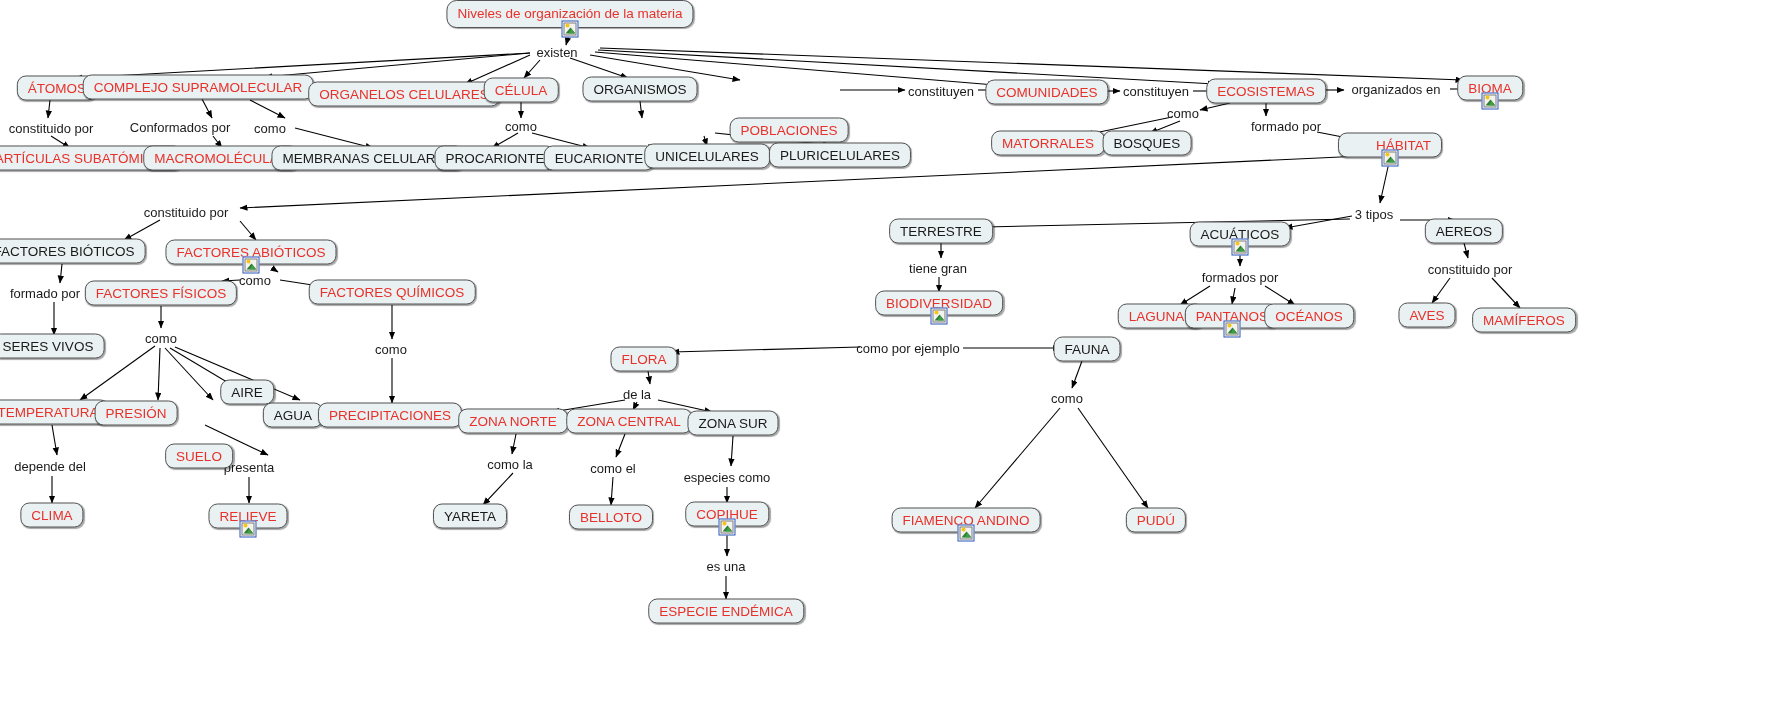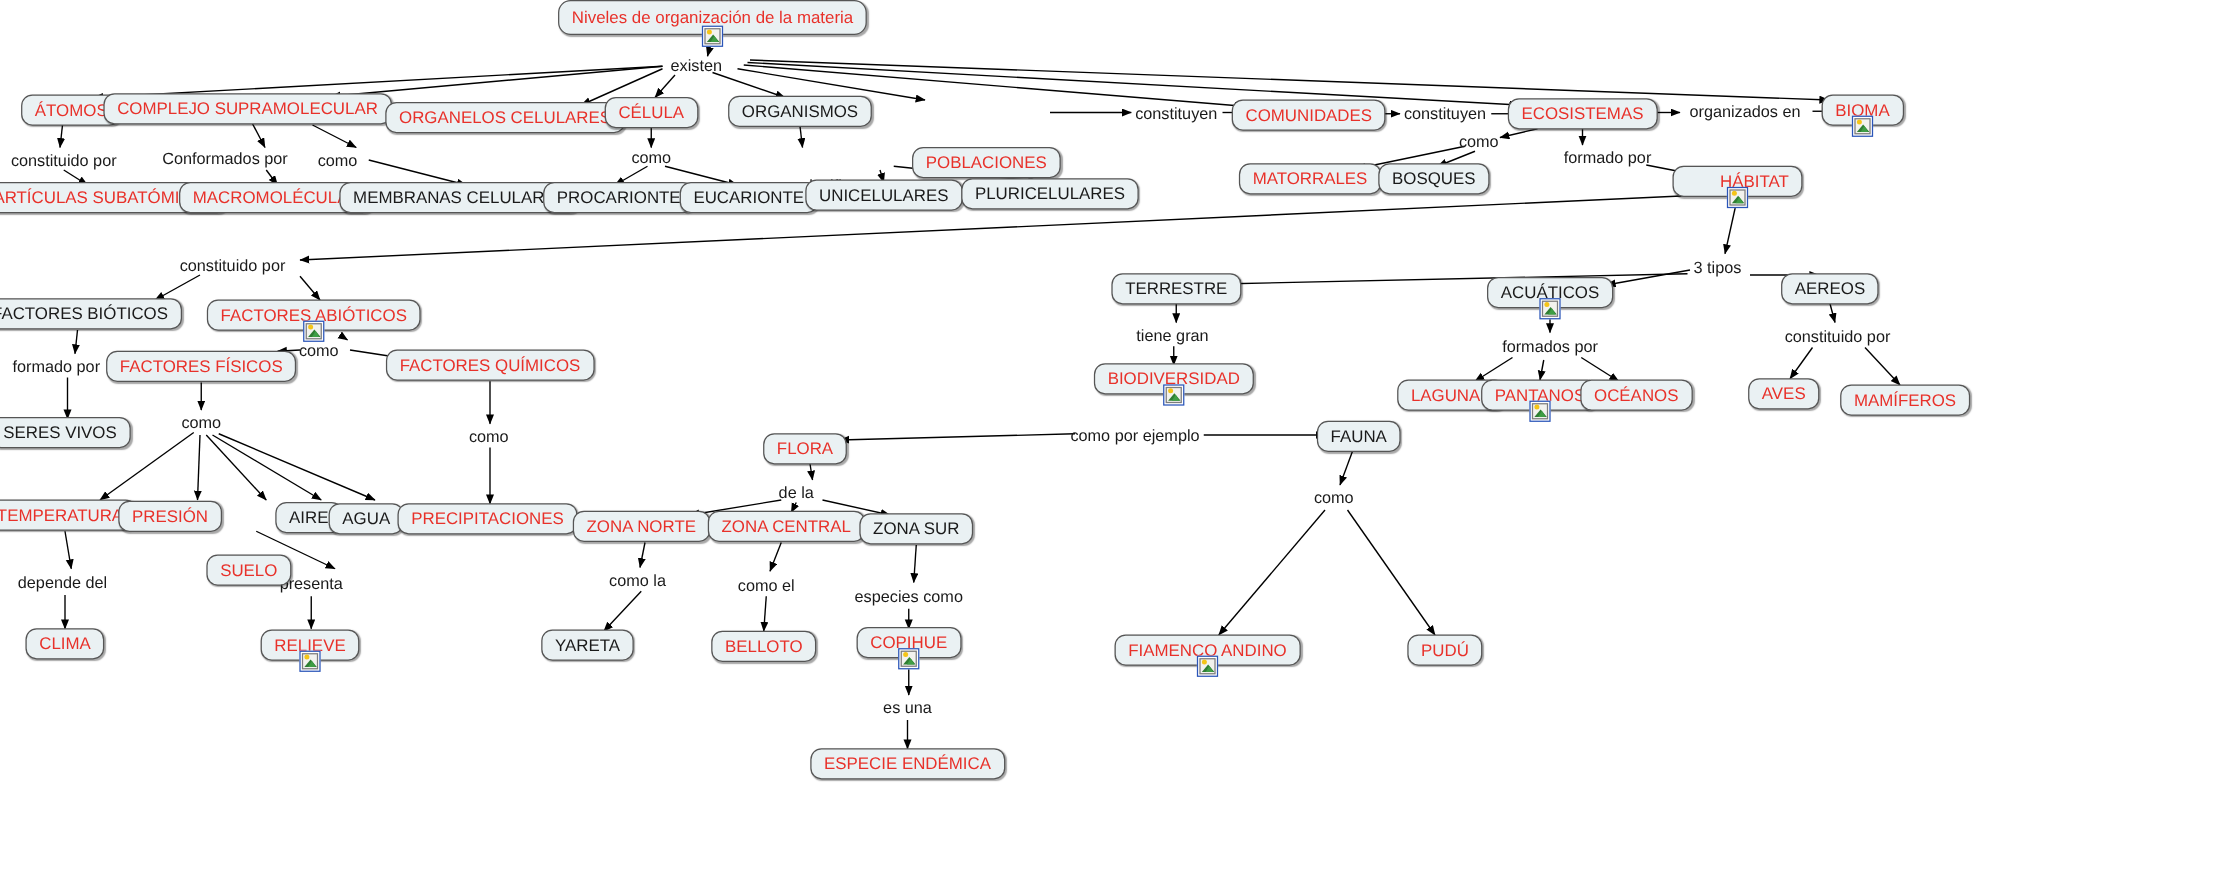--- a/index.html
+++ b/index.html
@@ -288,21 +288,21 @@
       </div>
       <div class="node red" style="left: 48px; top: 412px;">
         <span>TEMPERATURA</span>
       </div>
       <div class="node red" style="left: 136px; top: 413px;">
         <span>PRESIÓN</span>
       </div>
       <div class="node red" style="left: 199px; top: 412px; margin-top: 44px;">
         <span>SUELO</span>
       </div>
-      <div class="node black" style="left: 247px; top: 414px;">
+      <div class="node black" style="left: 247px; top: 392px;">
         <span>AIRE</span>
       </div>
       <div class="node black" style="left: 293px; top: 415px; text-align: center;">
         <span>AGUA</span>
       </div>
       <div class="node red" style="left: 390px; top: 415px;">
         <span>PRECIPITACIONES</span>
       </div>
       <div class="node red" style="left: 52px; top: 515px;">
         <span>CLIMA</span>

